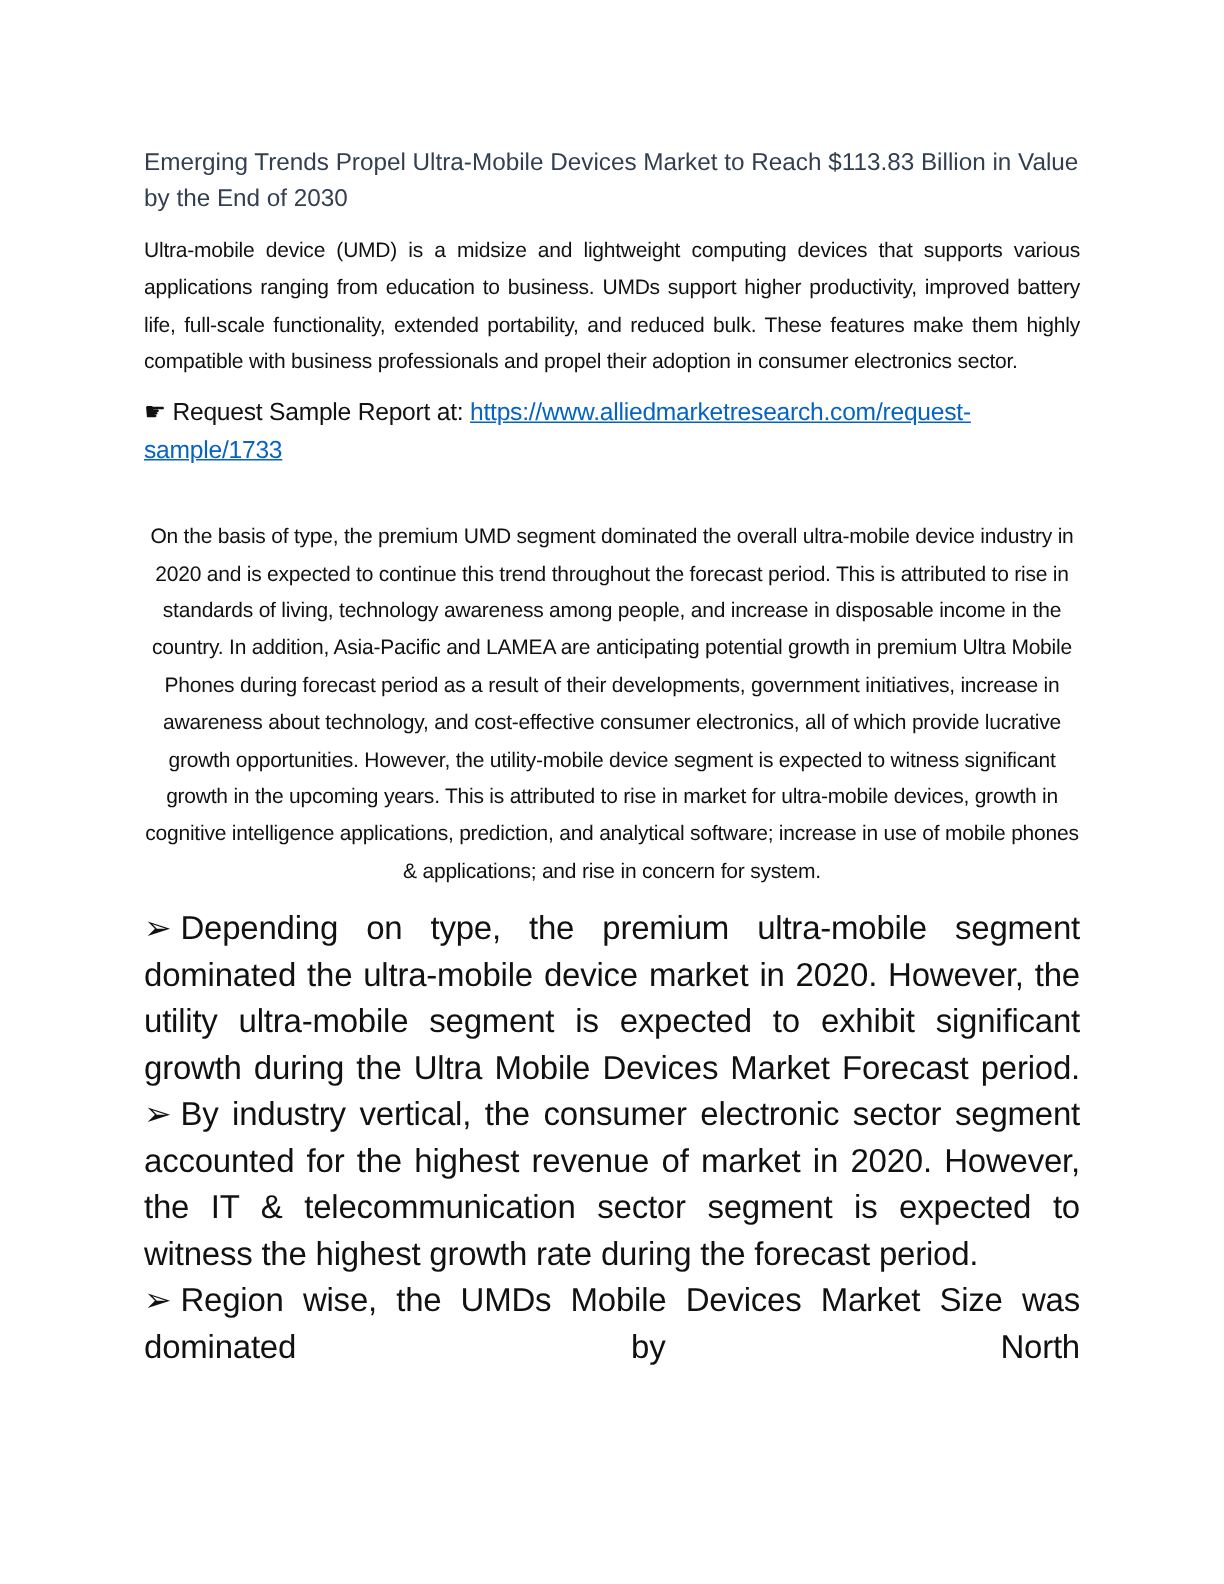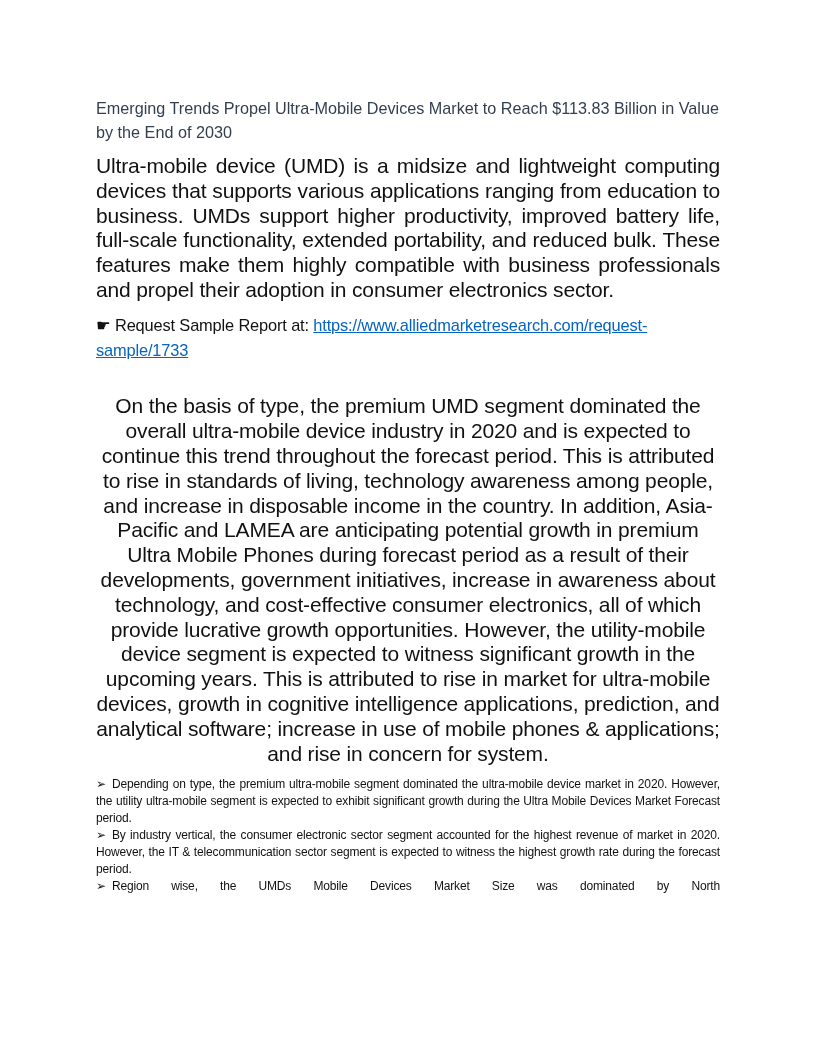--- a/index.html
+++ b/index.html
@@ -8,31 +8,31 @@
       position: absolute; left: 96px; top: 96px; width: 624px;
       font-family: "Liberation Sans", sans-serif;
       color: #111111;
     }
     .title {
       font-family: "Liberation Sans", sans-serif;
       font-weight: normal; font-size: 16.2px; line-height: 24px;
       color: #333f50; margin: 0 0 10px 0;
     }
     .p {
-      font-size: 21px; line-height: 24.8px; text-align: justify;
+      font-size: 14px; line-height: 24.8px; text-align: justify;
       margin: 0; letter-spacing: -0.15px;
     }
     .p1 { margin-bottom: 10px; }
     .request { font-size: 16.4px; line-height: 24.8px; margin: 0 0 32px 0; letter-spacing: -0.15px; }
     .link { color: #0563c1; text-decoration: underline; }
     .p2 { text-align: center; margin-bottom: 10px; }
     .heading2 {
       font-weight: bold; font-size: 15.6px; line-height: 24px; margin: 0 0 34px 0; color: #111;
     }
-    .bullets .item { font-size: 12px; line-height: 17px; text-align: justify; text-align-last: justify; letter-spacing: -0.15px; }
+    .bullets .item { font-size: 22px; line-height: 31px; text-align: justify; text-align-last: justify; letter-spacing: -0.15px; }
     .bullets .item.last-left { text-align-last: left; }
     .arrow { display: inline-block; margin-right: 6px; }
   </style>
 </head>
 <body>
 
 <div class="page">
   <h1 class="title">Emerging Trends Propel Ultra-Mobile Devices Market to Reach $113.83 Billion in Value by the End of 2030</h1>
 
   <p class="p p1">Ultra-mobile device (UMD) is a midsize and lightweight computing devices that supports various applications ranging from education to business. UMDs support higher productivity, improved battery life, full-scale functionality, extended portability, and reduced bulk. These features make them highly compatible with business professionals and propel their adoption in consumer electronics sector.</p>

